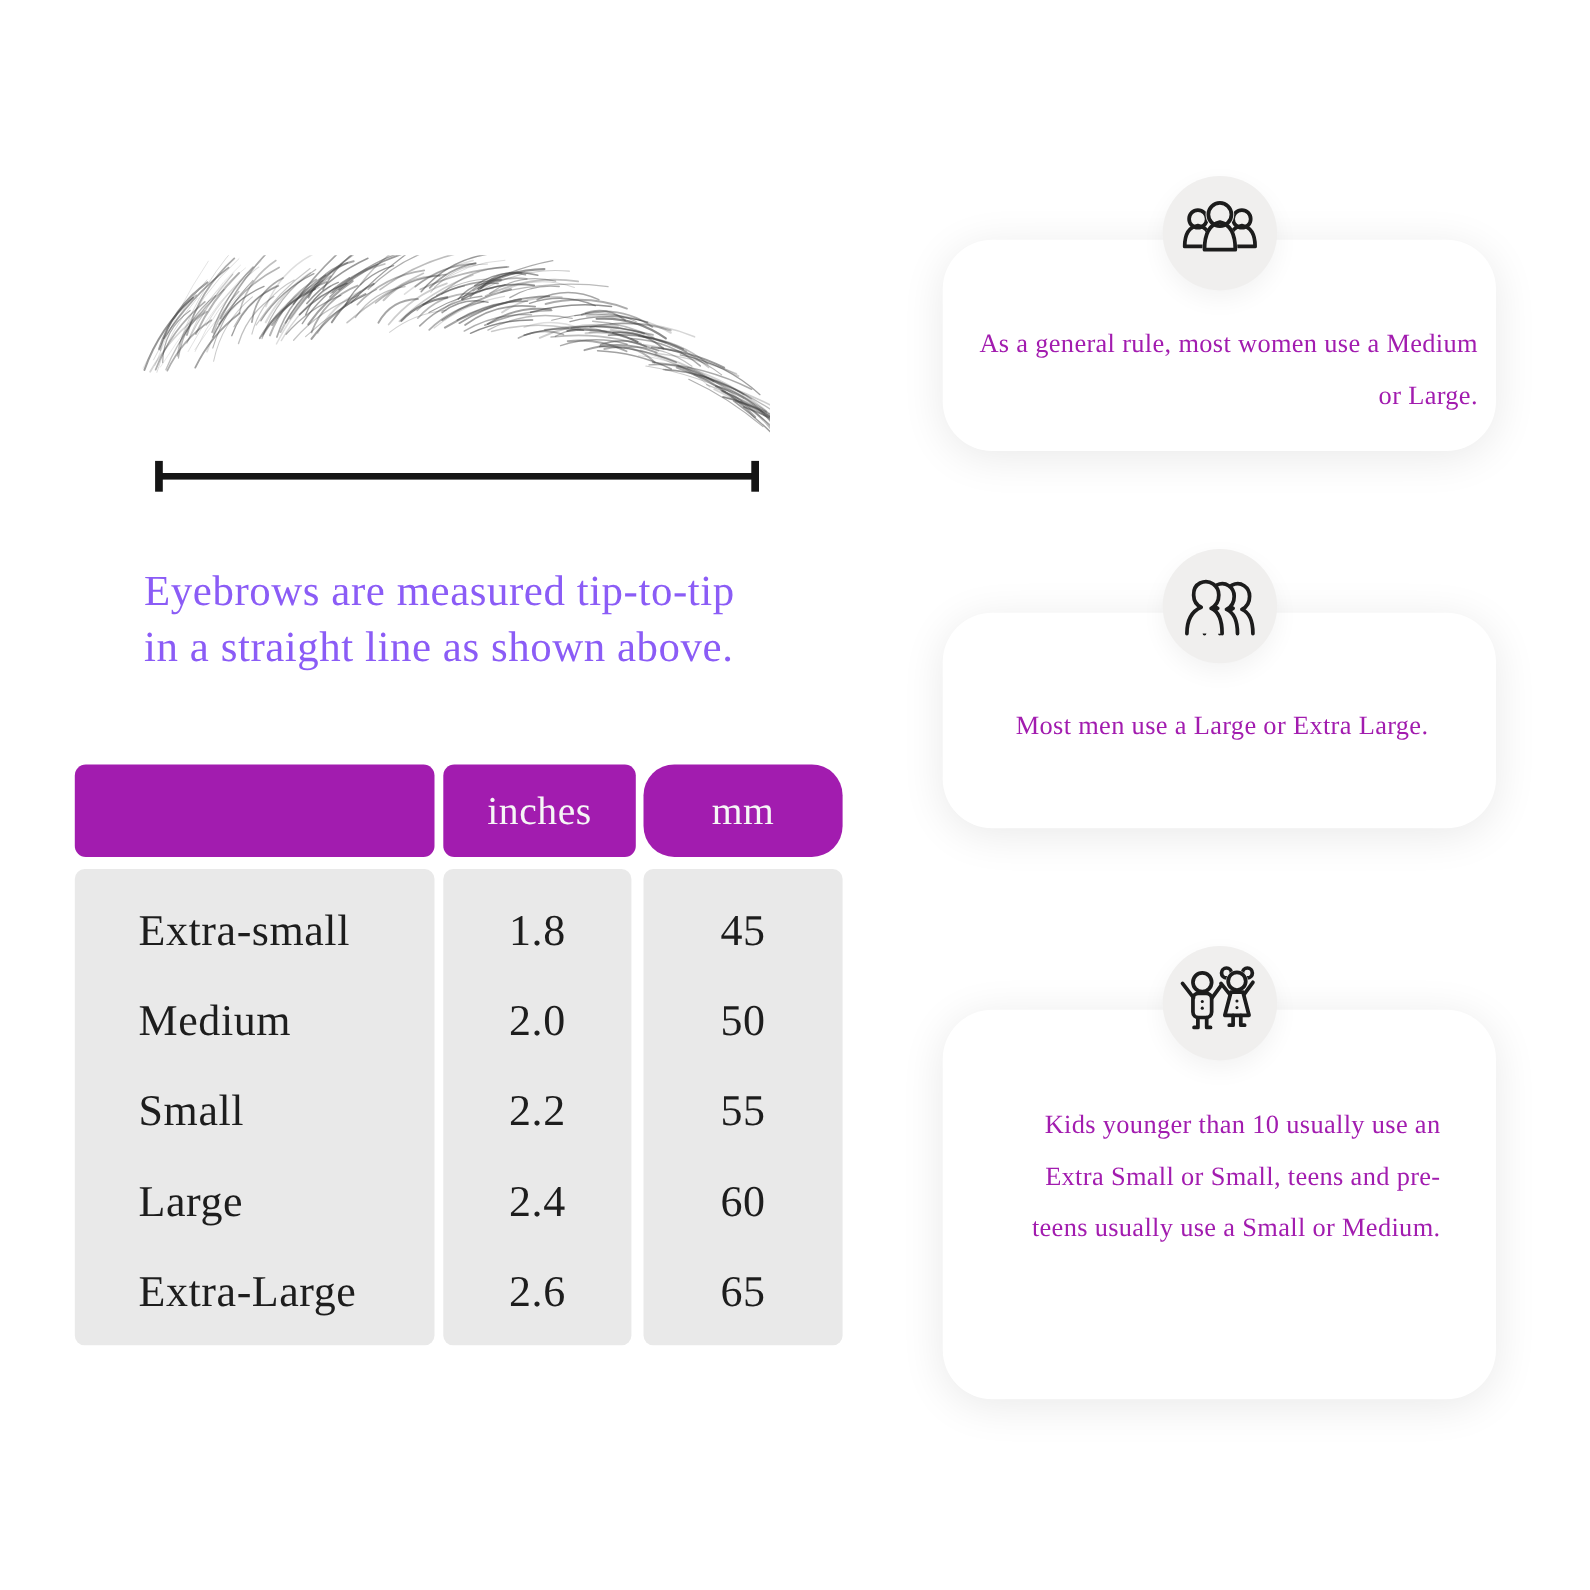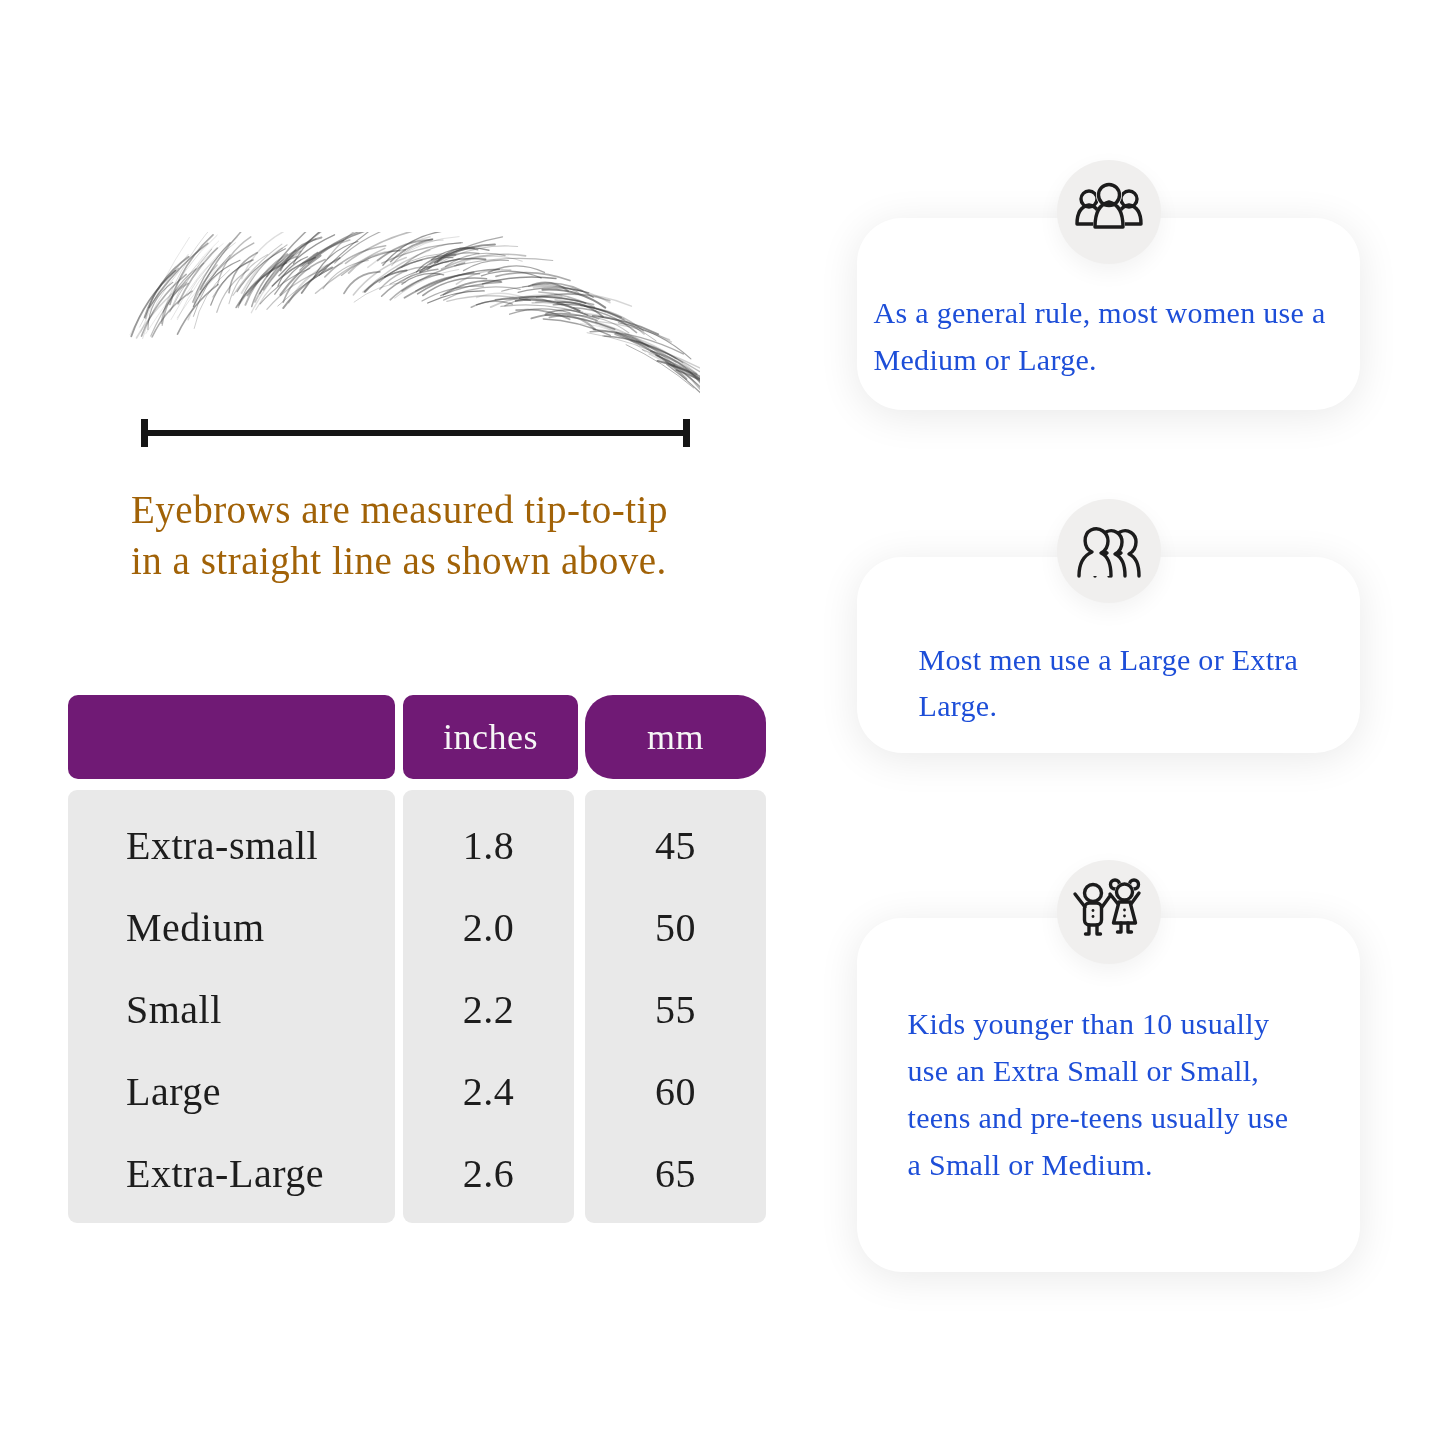--- a/index.html
+++ b/index.html
@@ -13,24 +13,24 @@
 
   
   #brow-box{left:115px;top:232px;width:585px;height:165px;}
   #brow-box svg{width:100%;height:100%;display:block;}
 
   #measure-line{left:143px;top:430px;width:545px;height:6px;background:#151515;}
   #measure-line .tick{position:absolute;top:-11px;width:7px;height:28px;background:#151515;}
   #measure-line .tick.l{left:-2px;}
   #measure-line .tick.r{right:-2px;}
 
-  #caption{left:131px;top:484px;font-size:39px;line-height:51px;color:#a16207;letter-spacing:.5px;white-space:nowrap;}
+  #caption{left:131px;top:512px;font-size:39px;line-height:51px;color:#8b5cf6;letter-spacing:.5px;white-space:nowrap;}
 
   
-  .th{background:#701a75;color:#f6f6f6;border-radius:10px;
+  .th{background:#a21caf;color:#f6f6f6;border-radius:10px;
       display:flex;align-items:center;justify-content:center;
       font-size:36px;letter-spacing:.5px;}
   #th1{left:68px;top:695px;width:327px;height:84px;}
   #th2{left:403px;top:695px;width:175px;height:84px;}
   #th3{left:585px;top:695px;width:181px;height:84px;border-radius:28px;}
 
   .tb{background:#e9e9e9;border-radius:9px;top:790px;height:433px;
       padding-top:14px;box-sizing:border-box;font-size:40px;color:#1d1d1d;letter-spacing:.5px;}
   #tb1{left:68px;width:327px;}
   #tb2{left:403px;width:171px;}
@@ -48,21 +48,21 @@
 
   .badge{position:absolute;left:50%;transform:translateX(-50%);top:-58px;
          width:104px;height:104px;border-radius:50%;background:#f0efee;
          box-shadow:0 8px 22px rgba(0,0,0,0.05);
          display:flex;align-items:center;justify-content:center;}
   .badge svg{width:80px;height:80px;display:block;}
   .badge .st{fill:none;stroke:#1c1c1c;stroke-width:3.4;stroke-linecap:round;stroke-linejoin:round;}
   .badge .bg{fill:#f0efee;stroke:none;}
   .badge .dot{fill:#1c1c1c;stroke:none;}
 
-  .card-text{margin:0 auto;text-align:left;font-size:30px;line-height:46.5px;color:#1d4ed8;letter-spacing:.3px;}
+  .card-text{margin:0 auto;text-align:right;font-size:24px;line-height:46.5px;color:#a21caf;letter-spacing:.3px;}
   #card1 .card-text{margin-top:72px;max-width:470px;}
   #card2 .card-text{margin-top:80px;max-width:380px;line-height:46px;}
   #card3 .card-text{margin-top:82px;max-width:402px;line-height:47px;}
 </style>
 </head>
 <body>
 
 <div class="abs" id="brow-box">
   <svg id="brow-svg" viewBox="0 0 585 165">
       <path d="M452.3,84.1 Q486.4,80.7 514.0,101.0" fill="none" stroke="#3d3d3d" stroke-opacity="0.32" stroke-width="1.01" stroke-linecap="round"></path>

